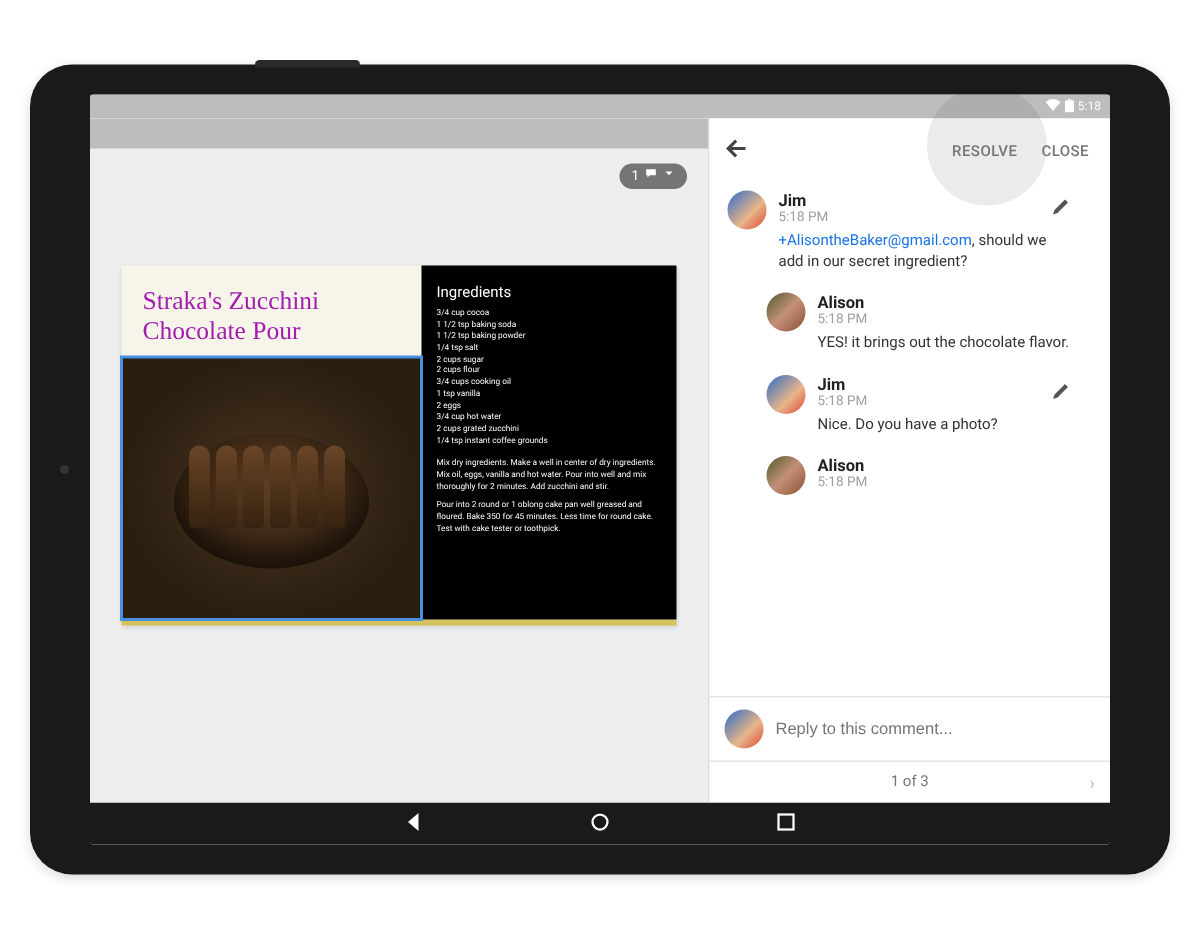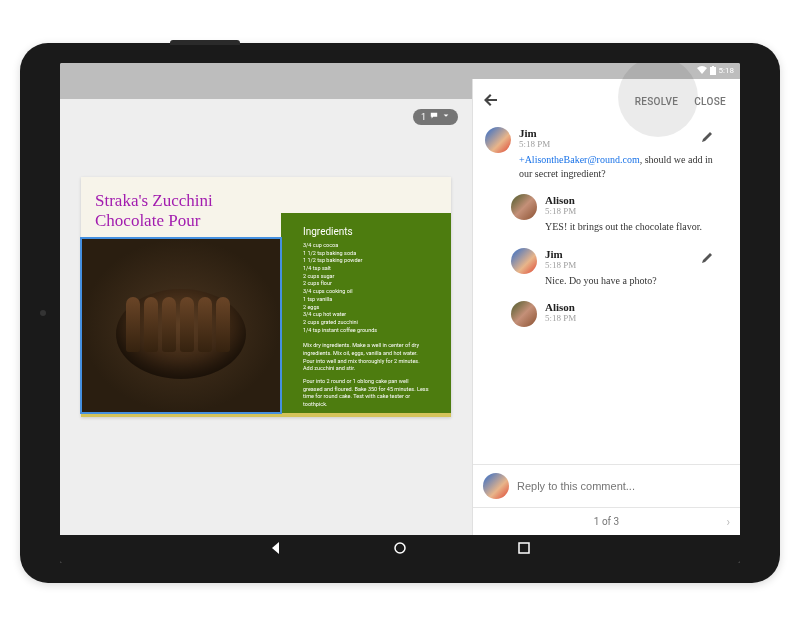--- a/index.html
+++ b/index.html
@@ -136,26 +136,25 @@
     }
     .cake-ridge {
       position: absolute;
       width: 14px; height: 55px;
       background: linear-gradient(#6a4527, #35220f);
       border-radius: 7px 7px 3px 3px;
       top: 8px;
     }
     .slide-right {
       width: 170px;
-      background: #4d7c0f;
+      background: #000000;
       color: #fff;
-      padding: 12px 22px;
+      padding: 12px 10px;
       font-size: 6px;
       line-height: 1.4;
-      margin-top: 36px;
     }
     .ing-title { font-size: 10px; margin-bottom: 3px; font-weight: normal; }
     .ing-list { list-style: none; margin-bottom: 8px; }
     .ing-list li { font-size: 5.5px; }
     .inst { font-size: 5.5px; margin-bottom: 5px; }
 
     .right-pane {
       width: 268px;
       background: #fff;
       display: flex;
@@ -188,21 +187,20 @@
       color: #757575;
       letter-spacing: 0.3px;
       padding: 4px 4px;
       cursor: pointer;
       text-align: center;
     }
     .comments {
       flex: 1;
       overflow-y: auto;
       padding: 4px 27px 0 12px;
-      font-family: Liberation Serif, serif;
     }
     .comment {
       display: flex;
       gap: 8px;
       margin-bottom: 14px;
       position: relative;
     }
     .comment.reply { margin-left: 26px; }
     .avatar {
       width: 26px; height: 26px;
@@ -359,21 +357,21 @@
           <span class="hdr-btn">RESOLVE</span>
           <span class="hdr-btn">CLOSE</span>
         </div>
 
         <div class="comments" id="comments-list">
             <div class="comment">
               <div class="avatar av-jim"></div>
               <div class="comment-body">
                 <div class="c-name">Jim</div>
                 <div class="c-time">5:18 PM</div>
-                <div class="c-text"><span class="mention">+AlisontheBaker@round.com</span>, should we add in our secret ingredient?</div>
+                <div class="c-text"><span class="mention">+AlisontheBaker@gmail.com</span>, should we add in our secret ingredient?</div>
               </div>
               <span class="edit-icon"><svg viewBox="0 0 12 12">
                   <path d="M1 11l1-3 7-7 2 2-7 7-3 1zM9 1l2 2"></path>
                 </svg></span>
             </div>
             <div class="comment reply">
               <div class="avatar av-alison"></div>
               <div class="comment-body">
                 <div class="c-name">Alison</div>
                 <div class="c-time">5:18 PM</div>

